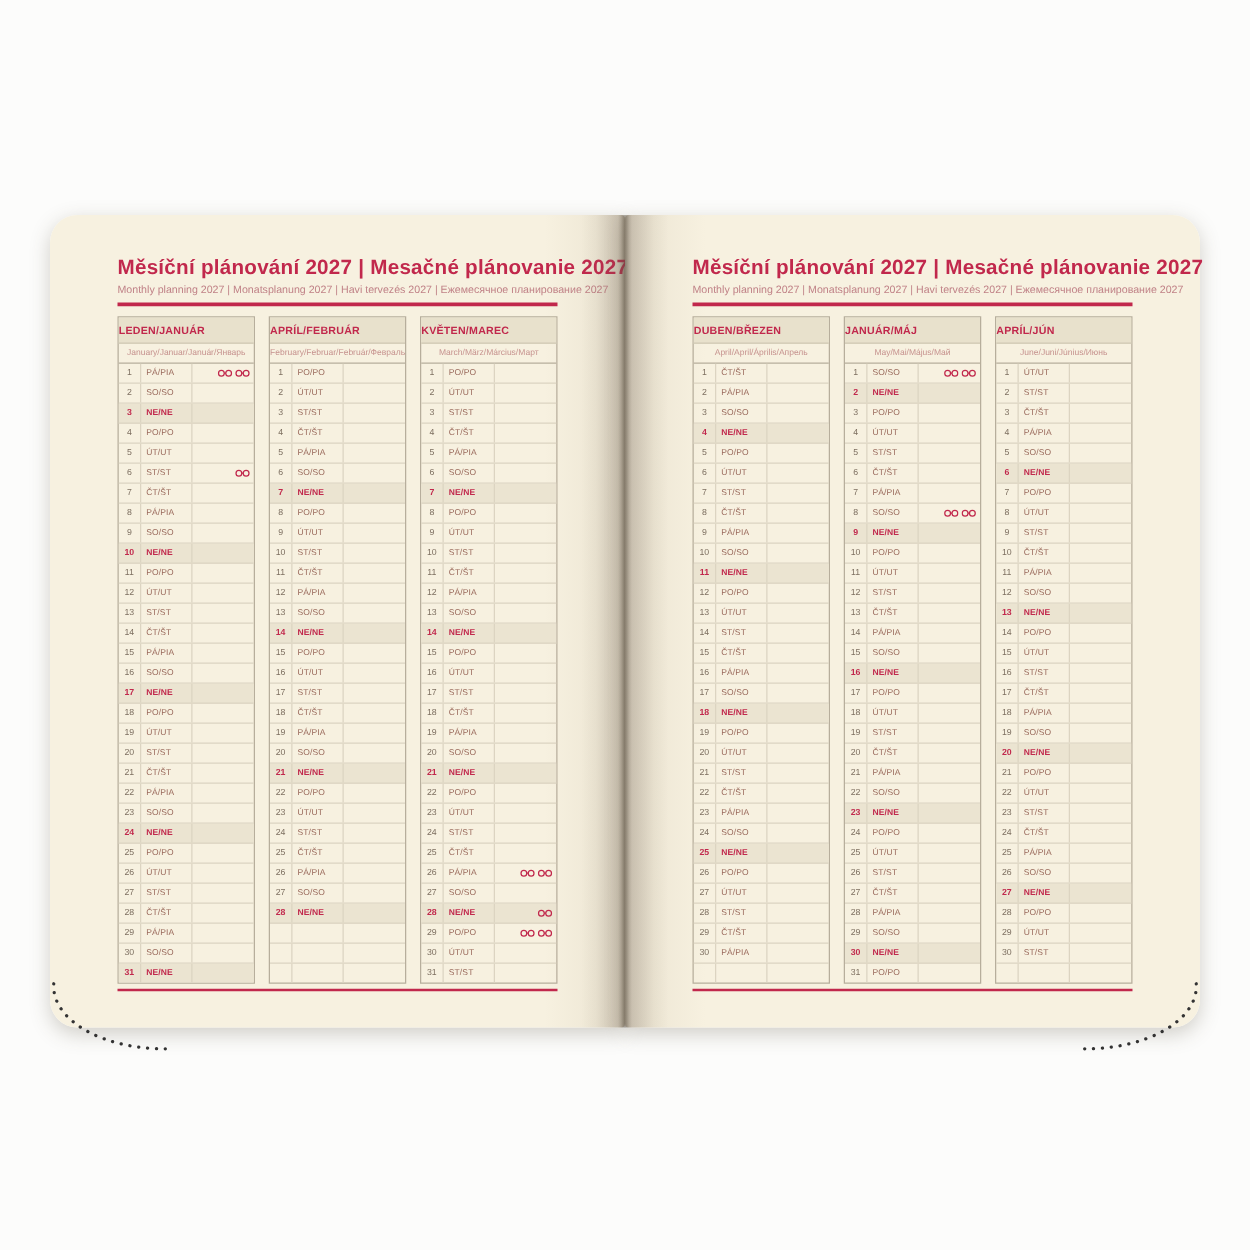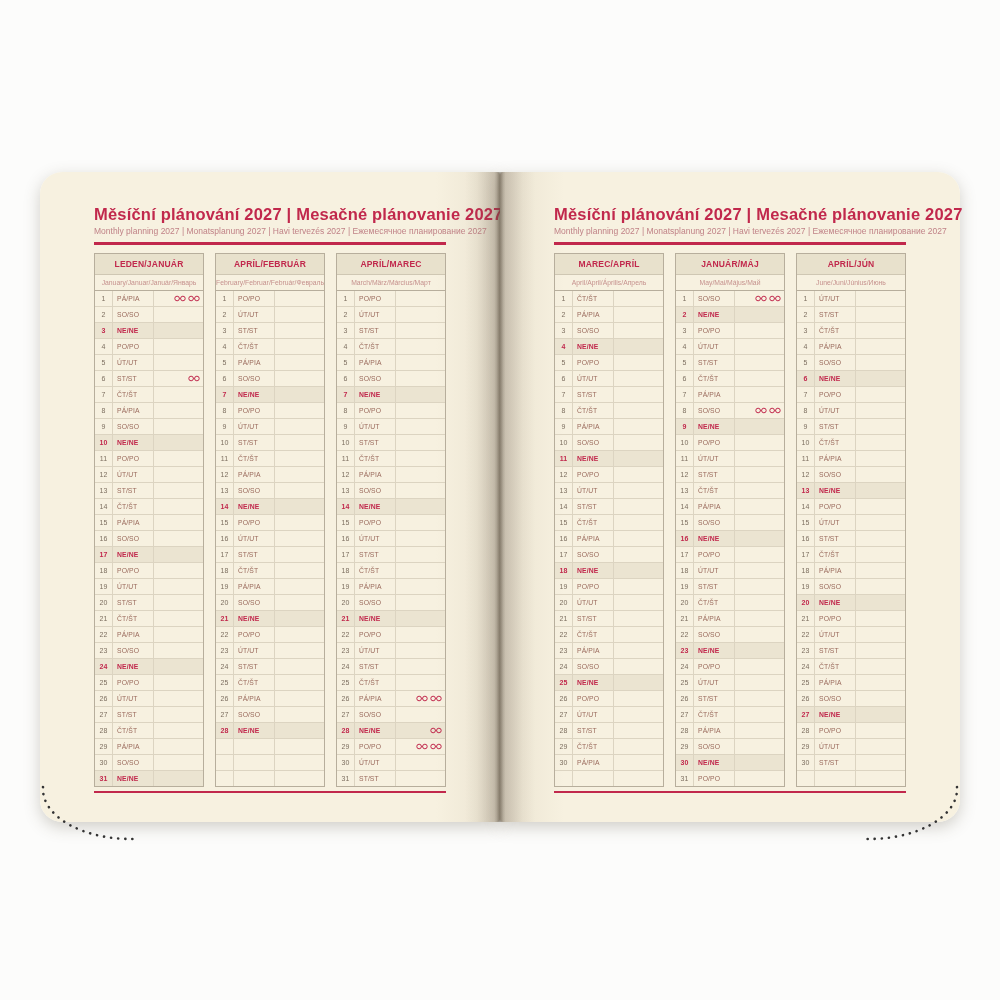--- a/index.html
+++ b/index.html
@@ -33,21 +33,21 @@
   .subtitle{
     text-align:center;color:#c08287;font-size:8.5px;margin-top:3px;line-height:10px;white-space:nowrap;
   }
   .rule{height:2.5px;background:#c1284c;}
   .rule.top{margin-top:6px;}
   .rule.bottom{margin-top:4px;}
   .cols{display:flex;gap:11px;margin-top:8px;}
   .month{width:110px;border:1px solid #b7ae9c;box-sizing:border-box;}
   .mh{
     height:20px;line-height:20px;background:#e8e1cc;color:#c1284c;
-    font-weight:bold;font-size:8.5px;text-align:center;letter-spacing:.2px;
+    font-weight:bold;font-size:8.5px;letter-spacing:.2px;
     border-bottom:1px solid #cfc7b3;white-space:nowrap;overflow:hidden;
   }
   .msub{
     height:15px;line-height:15px;color:#c6928e;font-size:6.8px;text-align:center;
     border-bottom:1px solid #b7ae9c;white-space:nowrap;overflow:hidden;
   }
   .row{display:flex;height:15px;border-bottom:1px solid #dcd4c1;align-items:stretch;}
   .row:last-child{border-bottom:none;}
   .num{
     width:17px;text-align:center;color:#7d6f60;font-size:7px;line-height:15px;
@@ -411,21 +411,21 @@
               <div class="wd"></div>
               <div class="note"></div>
             </div>
             <div class="row">
               <div class="num"></div>
               <div class="wd"></div>
               <div class="note"></div>
             </div>
           </div>
           <div class="month">
-            <div class="mh">APRÍL/MAREC</div>
+            <div class="mh">KVĚTEN/MAREC</div>
             <div class="msub">March/März/Március/Март</div>
             <div class="row">
               <div class="num">1</div>
               <div class="wd">PO/PO</div>
               <div class="note"></div>
             </div>
             <div class="row">
               <div class="num">2</div>
               <div class="wd">ÚT/UT</div>
               <div class="note"></div>
@@ -622,21 +622,21 @@
     </svg>
   </div>
 
   <div class="page right">
     <div class="content">
       <div class="title">Měsíční plánování 2027 | Mesačné plánovanie 2027</div>
       <div class="subtitle">Monthly planning 2027 | Monatsplanung 2027 | Havi tervezés 2027 | Ежемесячное планирование 2027</div>
       <div class="rule top"></div>
       <div class="cols">
           <div class="month">
-            <div class="mh">MAREC/APRÍL</div>
+            <div class="mh">DUBEN/BŘEZEN</div>
             <div class="msub">April/April/Április/Апрель</div>
             <div class="row">
               <div class="num">1</div>
               <div class="wd">ČT/ŠT</div>
               <div class="note"></div>
             </div>
             <div class="row">
               <div class="num">2</div>
               <div class="wd">PÁ/PIA</div>
               <div class="note"></div>

